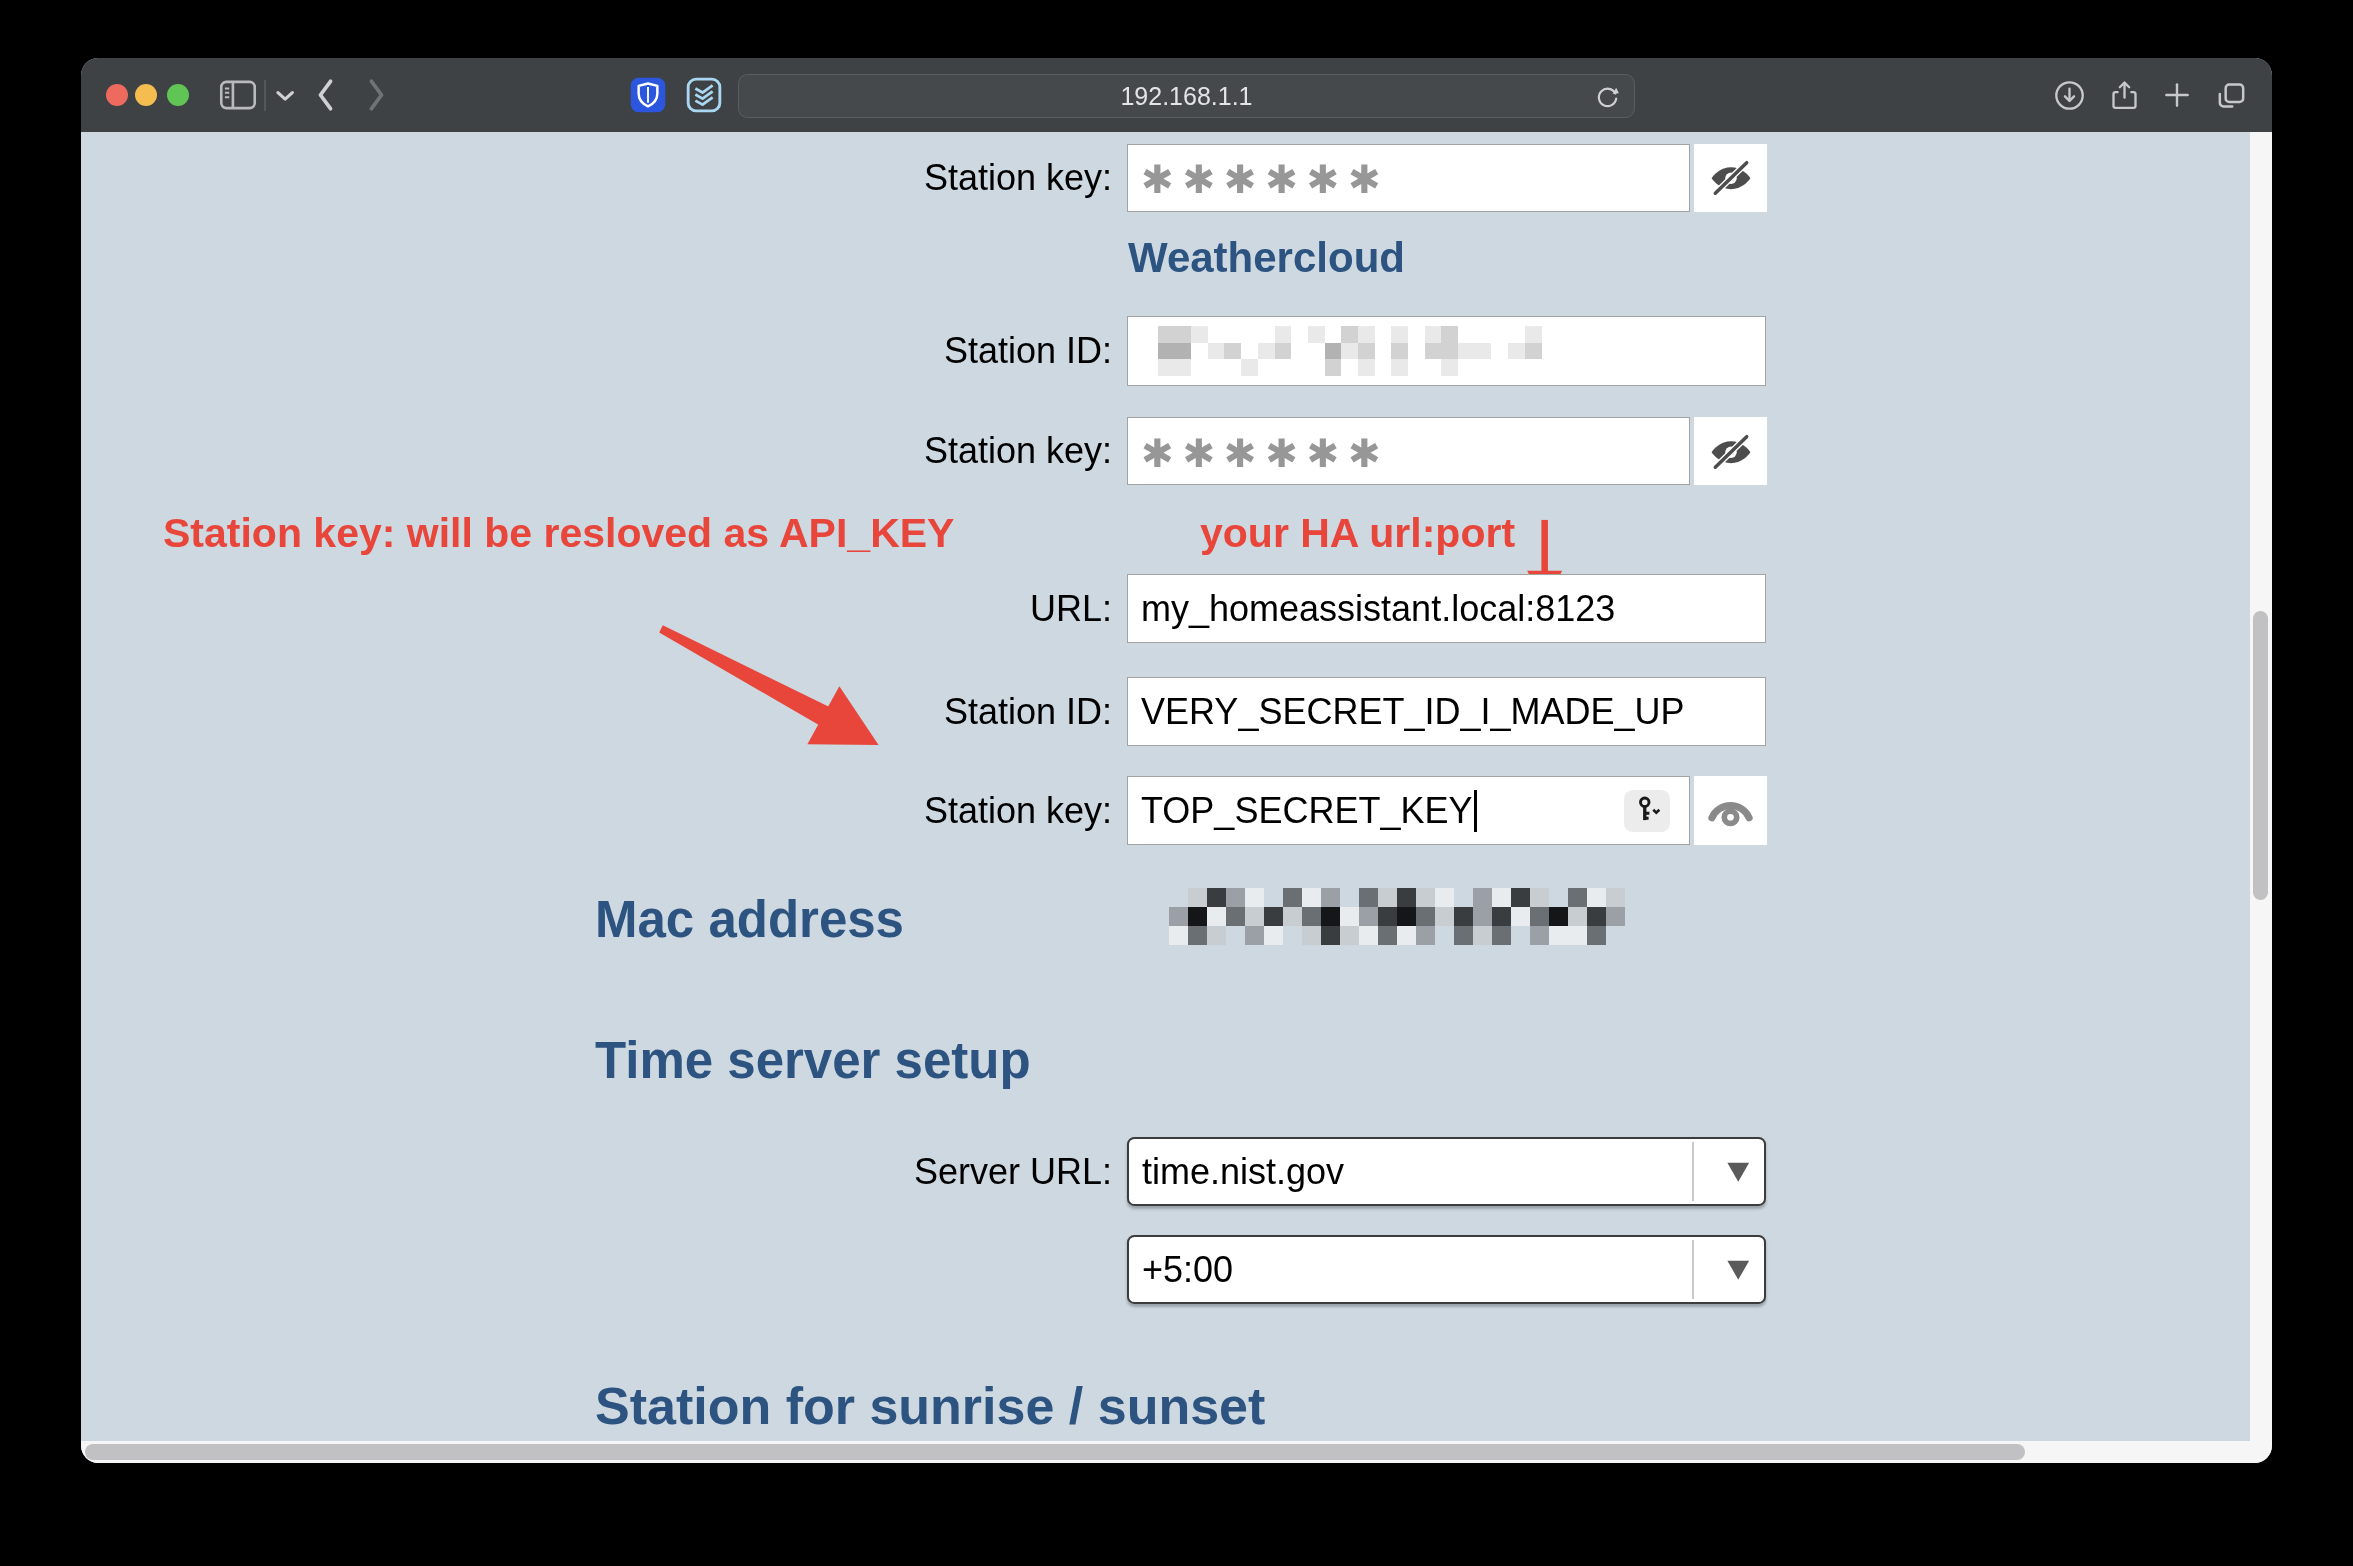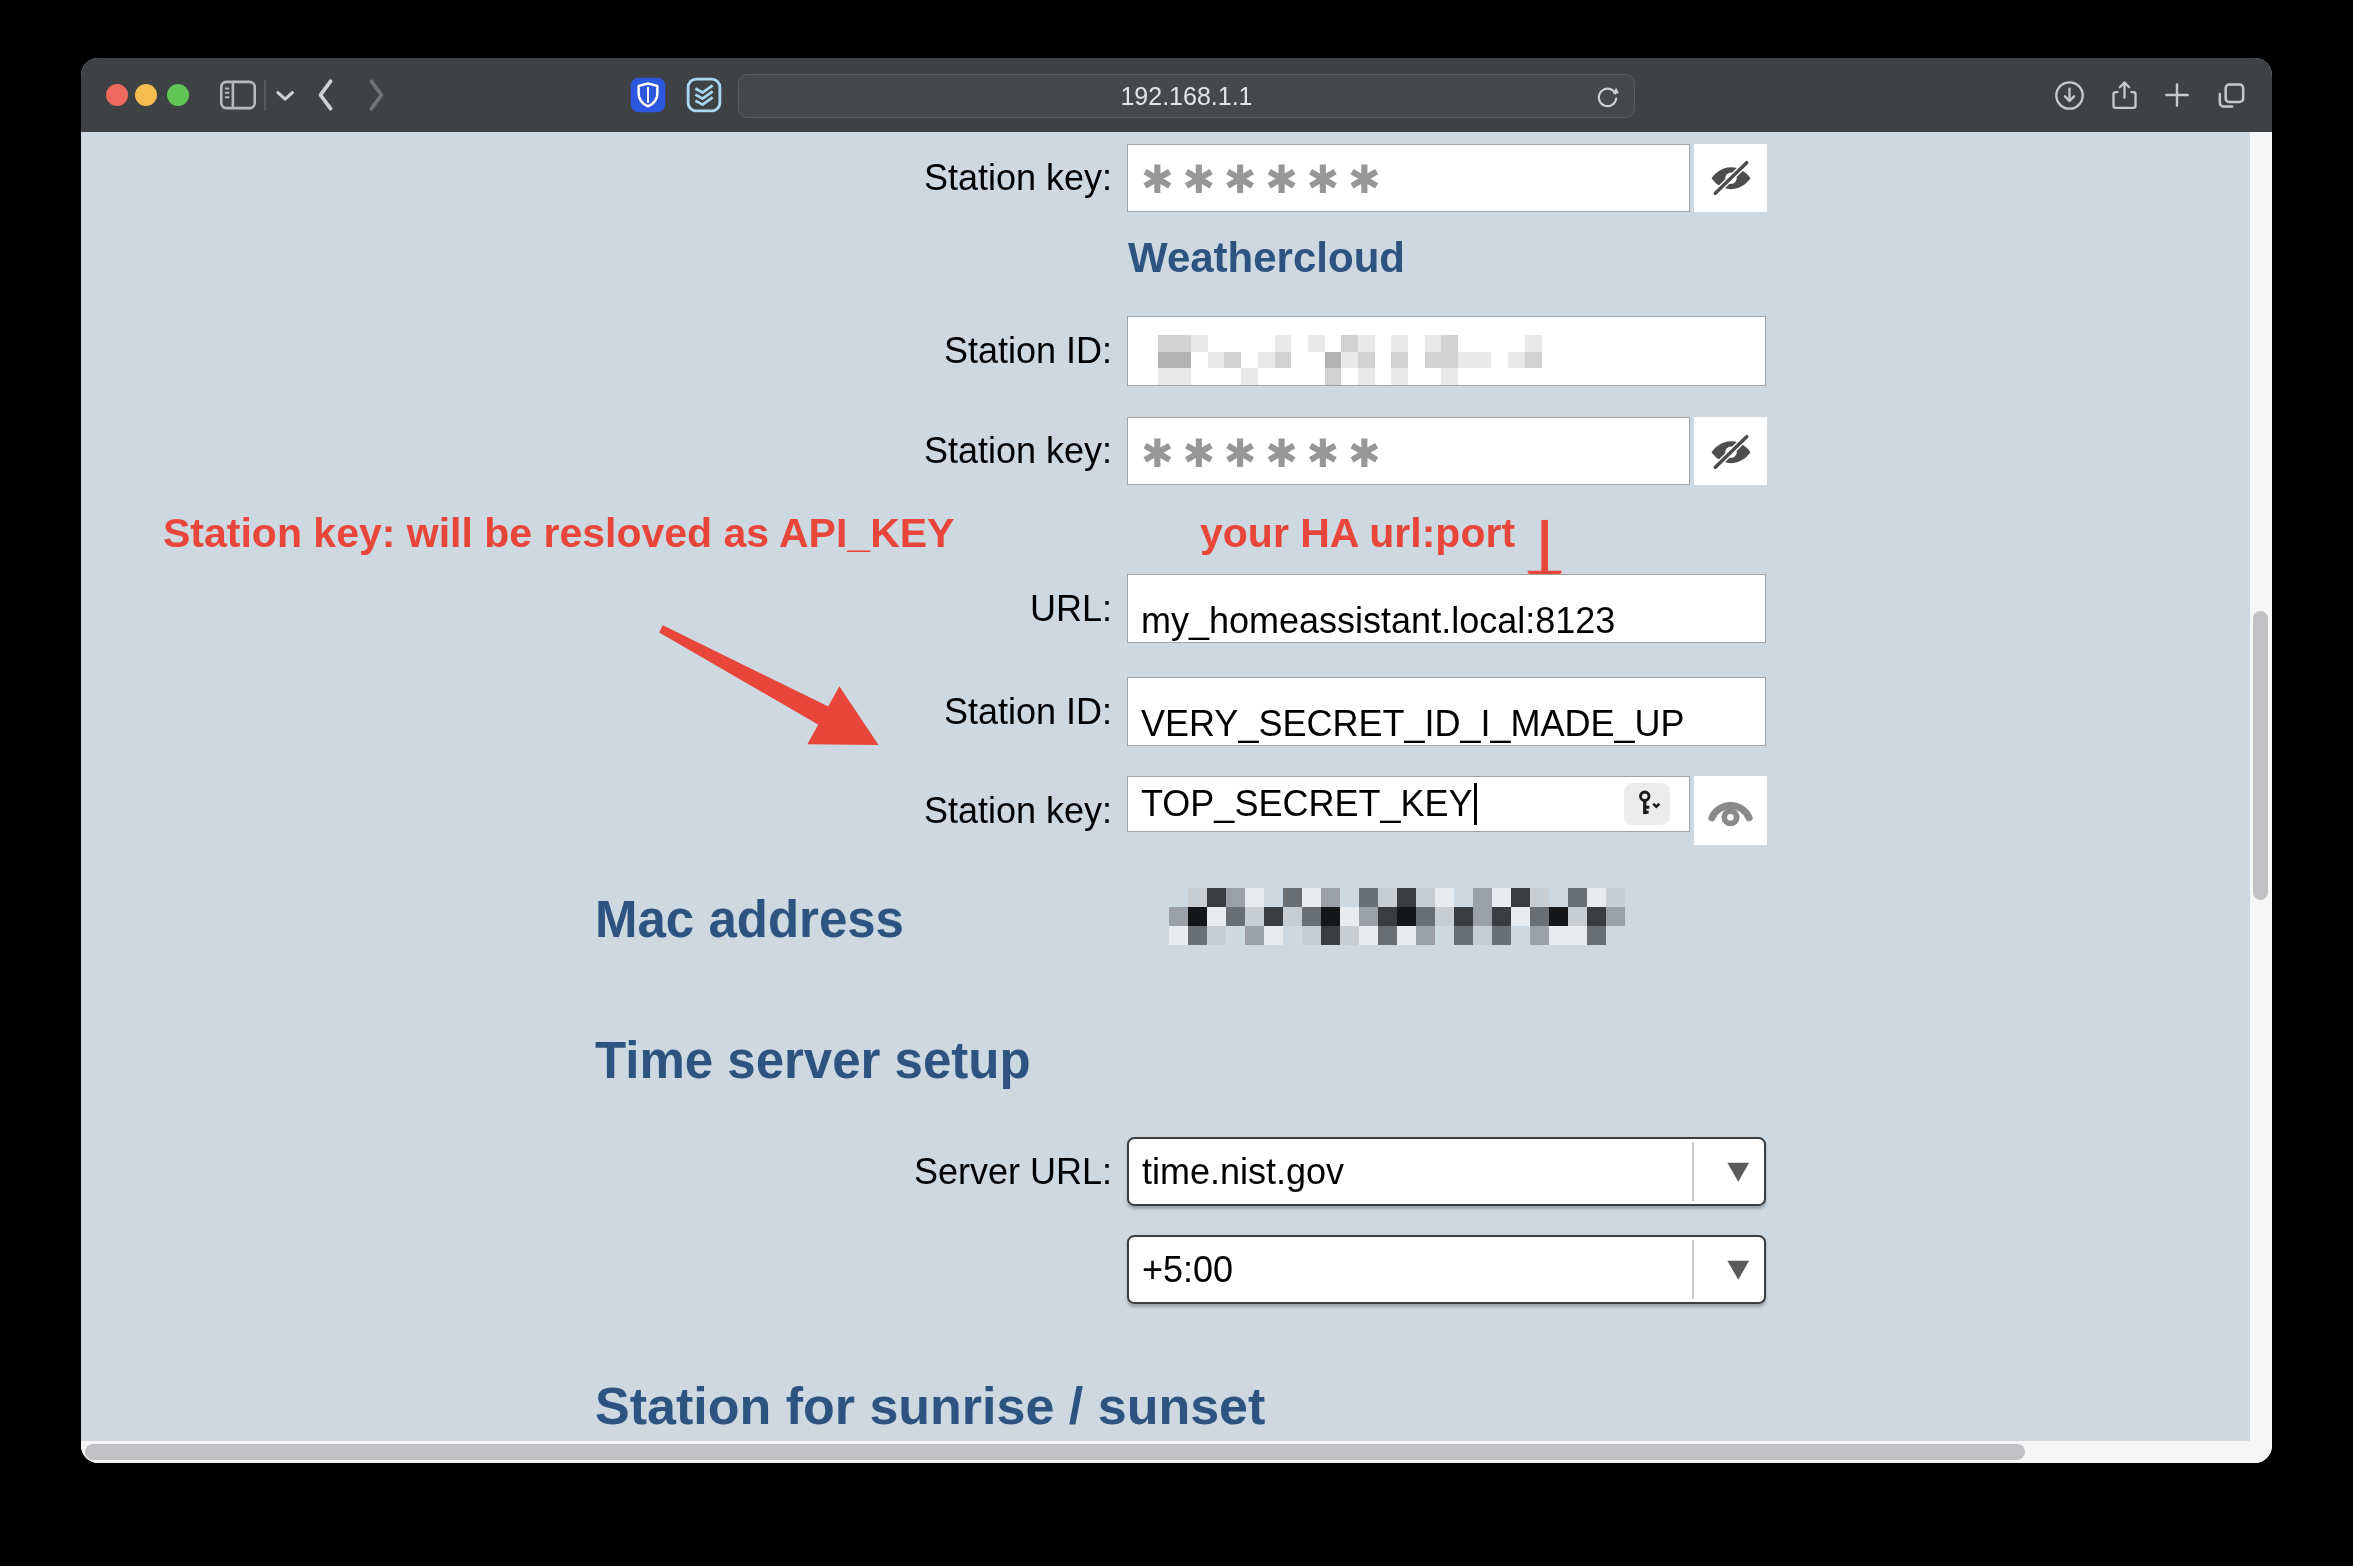--- a/index.html
+++ b/index.html
@@ -21,21 +21,21 @@
   #page{position:absolute;left:0;top:74px;width:2169px;height:1309px;background:#cdd8e1;overflow:hidden;}
   #vtrack{position:absolute;right:0;top:74px;width:22px;height:1309px;background:#f6f6f7;}
   #vthumb{position:absolute;left:2.9px;top:479px;width:15.3px;height:289px;border-radius:8px;background:#c1c1c3;}
   #hbar{position:absolute;left:0;bottom:0;width:100%;height:22px;background:#f6f6f7;}
   #hthumb{position:absolute;left:4.4px;top:2.9px;width:1940px;height:16px;border-radius:8px;background:#c1c1c3;}
   .label{position:absolute;left:450px;width:581px;text-align:right;color:#000;
          font-size:36px;}
   .field{position:absolute;left:1046px;background:#fff;border:1.5px solid #a3a3a3;
          box-sizing:border-box;display:flex;align-items:center;padding-left:13px;
          font-size:36px;color:#000;white-space:nowrap;overflow:hidden;}
-  .field.full{width:639px;align-items:flex-end;}
+  .field.full{width:639px;}
   .field.pwd{width:563px;}
   .stars{color:#979797;font-size:39px;letter-spacing:8.7px;padding-top:4.4px;}
   .eyebtn{position:absolute;left:1613px;width:73px;background:#fff;display:flex;
           align-items:center;justify-content:center;cursor:pointer;}
   .heading{position:absolute;color:#2d5480;font-weight:bold;}
   .rednote{position:absolute;color:#e8463b;font-weight:bold;font-size:41px;line-height:52px;white-space:nowrap;}
   .dropdown{position:absolute;left:1046px;width:639px;height:69px;background:#fff;
             border:2.2px solid #3c3c3c;border-radius:7.3px;box-sizing:border-box;
             display:flex;align-items:center;padding-left:13px;font-size:36px;color:#000;
             box-shadow:0 2.2px 2.9px rgba(0,0,0,0.25);cursor:pointer;}
@@ -274,21 +274,21 @@
       <div class="field full" style="top:442px;height:69px">
         <span>my_homeassistant.local:8123</span>
       </div>
 
       <div class="label" style="top:545px;line-height:69px">Station ID:</div>
       <div class="field full" style="top:545px;height:69px">
         <span>VERY_SECRET_ID_I_MADE_UP</span>
       </div>
 
       <div class="label" style="top:644px;line-height:69px">Station key:</div>
-      <div class="field pwd" style="top:644px;height:56px">
+      <div class="field pwd" style="top:644px;height:69px">
         <span>TOP_SECRET_KEY</span>
         <span class="caret"></span>
         <div class="keychip">
           <svg width="33" height="33" viewBox="0 0 24 24">
             <circle cx="10" cy="6" r="3.1" fill="none" stroke="#1a1a1a" stroke-width="2.1"></circle>
             <line x1="10" y1="9.1" x2="10" y2="19" stroke="#1a1a1a" stroke-width="2.4"></line>
             <line x1="10" y1="14" x2="13.4" y2="14" stroke="#1a1a1a" stroke-width="2.2"></line>
             <line x1="10" y1="17.6" x2="12.8" y2="17.6" stroke="#1a1a1a" stroke-width="2.2"></line>
             <polyline points="16.2,11.5 18.4,13.6 20.6,11.5" fill="none" stroke="#1a1a1a" stroke-width="1.9"></polyline>
           </svg>

